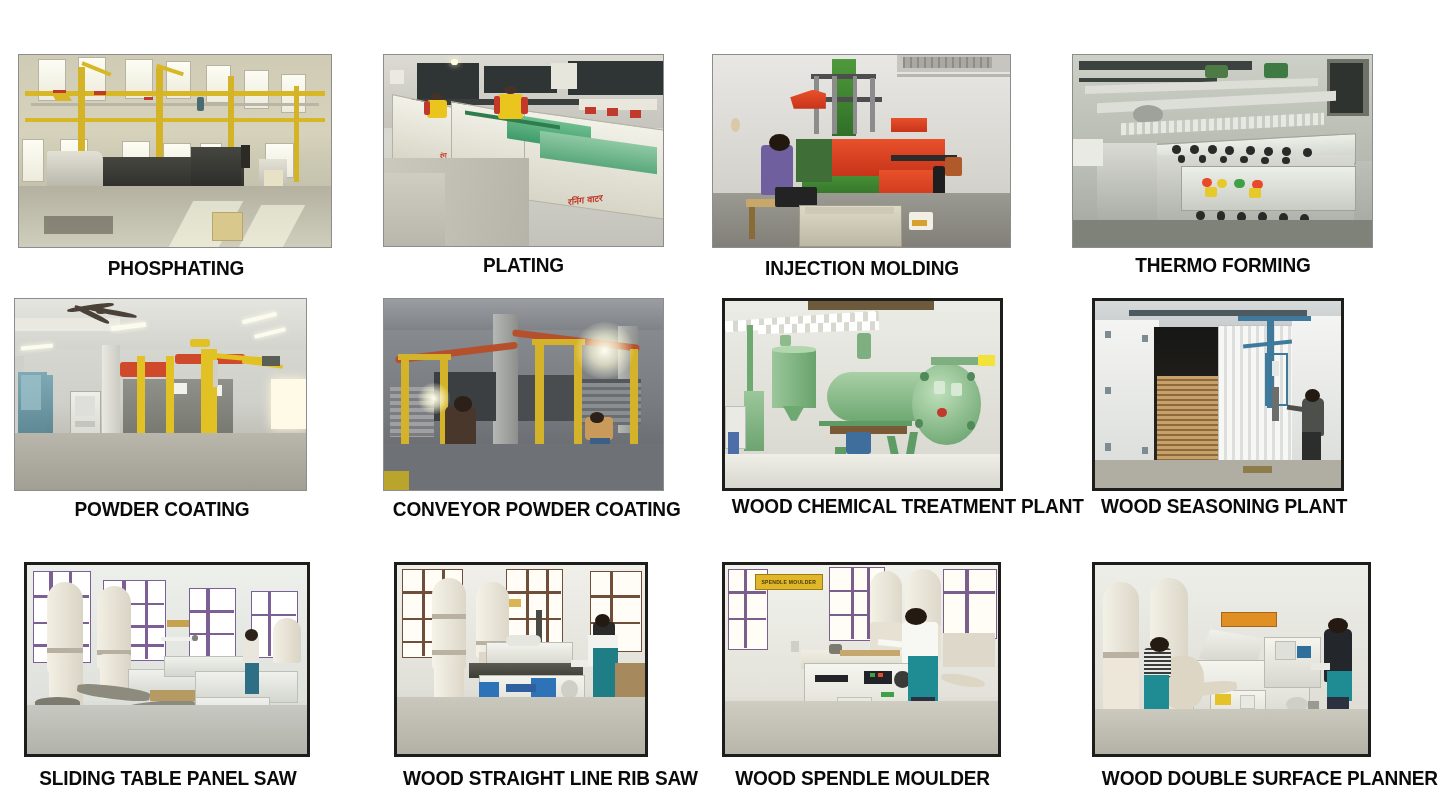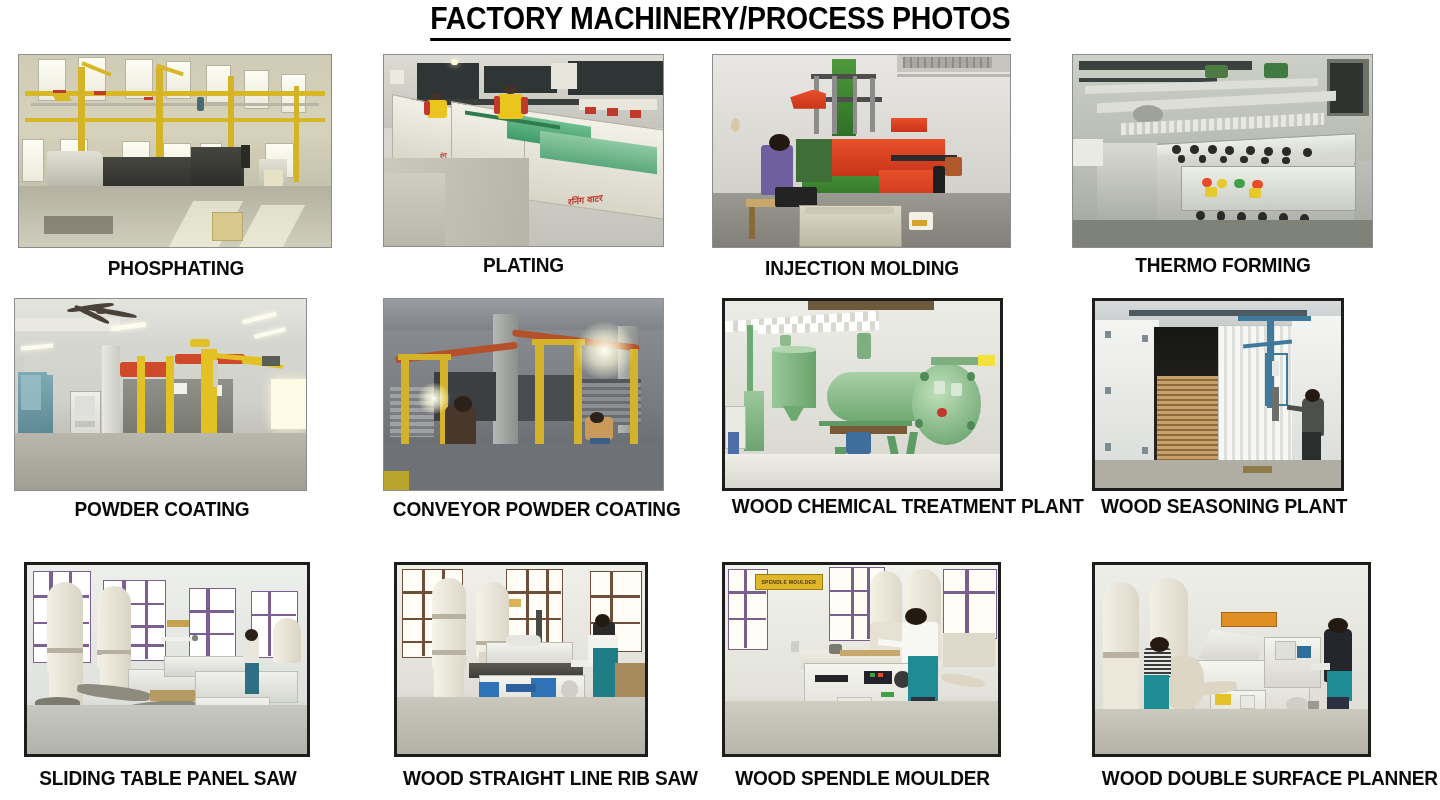--- a/index.html
+++ b/index.html
@@ -221,23 +221,20 @@
   .p12 .head{position:absolute;background:#241a12;border-radius:50%;}
   .p12 .yellow{position:absolute;background:#e3c22a;}
   .p12 .hose{position:absolute;background:#ddd6c4;border-radius:50%/30%;}
   .p12 .floor{position:absolute;left:0;bottom:0;width:100%;height:24%;background:linear-gradient(#cbc8bd,#b4b1a6);}
 </style>
 </head>
 <body>
 
 <div class="page">
 
-  <div class="title">
-    <span>FACTORY MACHINERY/PROCESS PHOTOS</span>
-  </div>
 
   <div class="grid">
 
     <div class="cell" style="left:18px;top:8px;width:316px;height:240px;">
       <div class="photo thinline" style="width:314px;height:194px;">
         <div class="scene p1">
           <div class="win" style="left:6%;top:2%;width:9%;height:22%"></div>
           <div class="win" style="left:19%;top:1%;width:9%;height:23%"></div>
           <div class="win" style="left:34%;top:2%;width:9%;height:21%"></div>
           <div class="win" style="left:47%;top:3%;width:8%;height:20%"></div>

